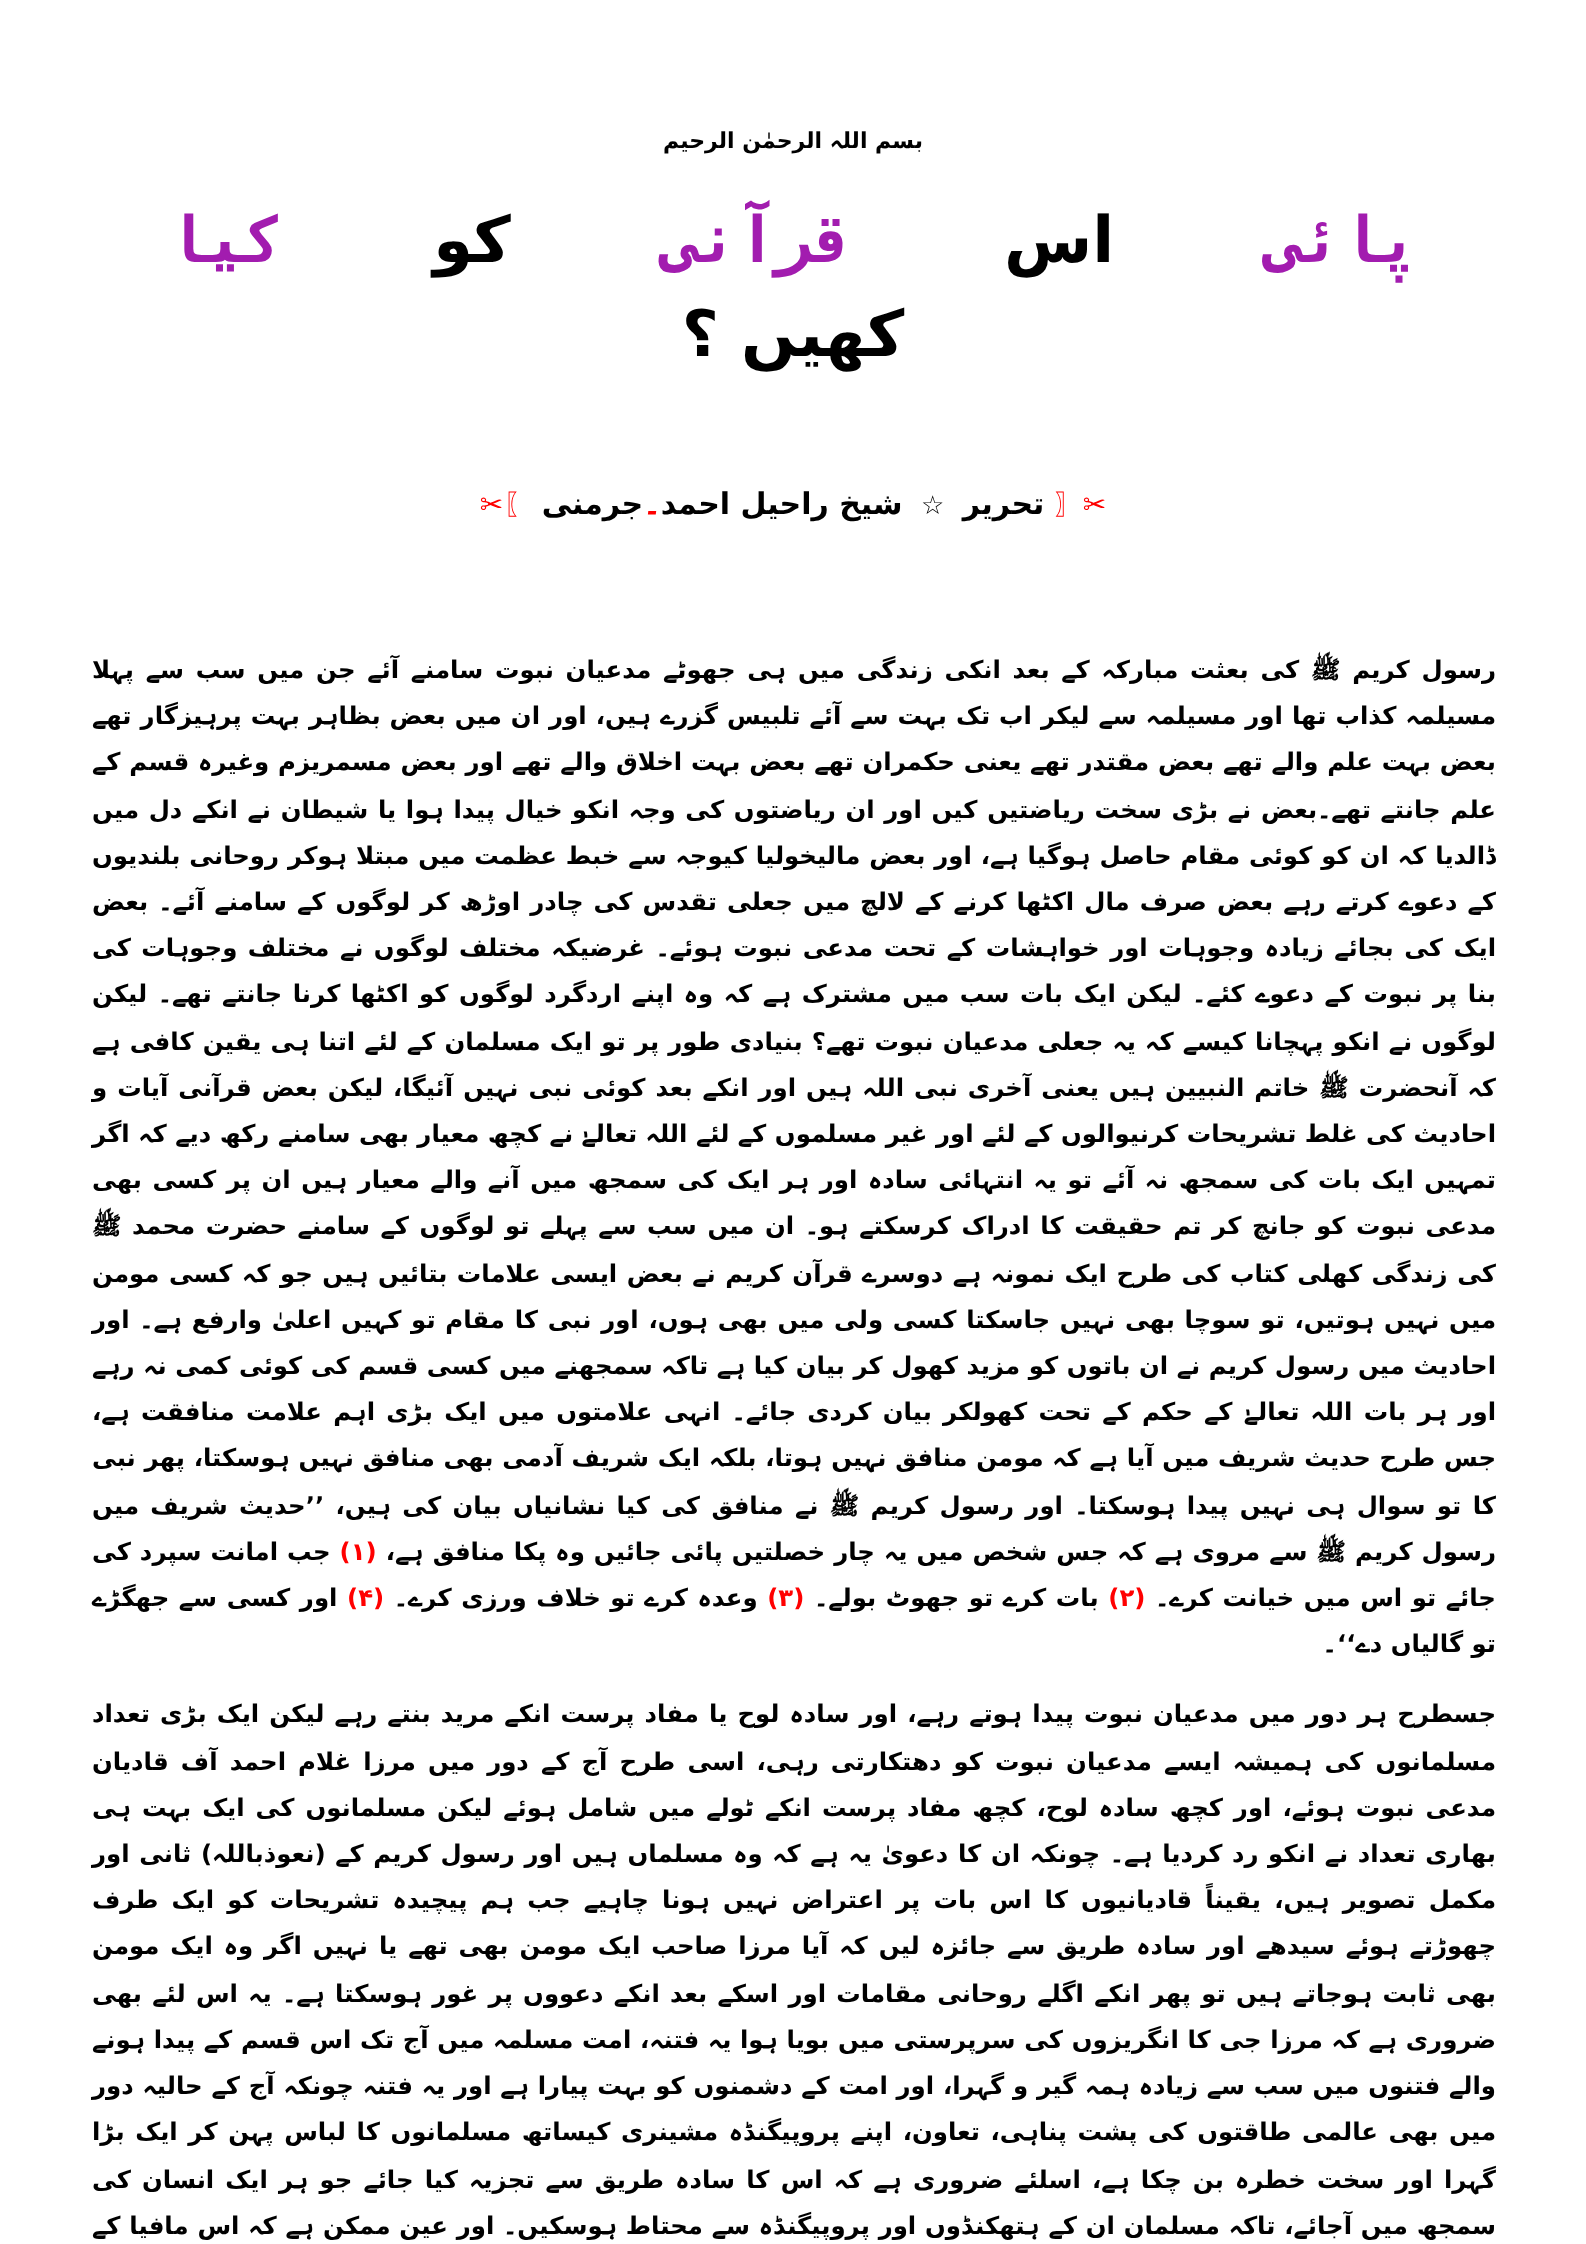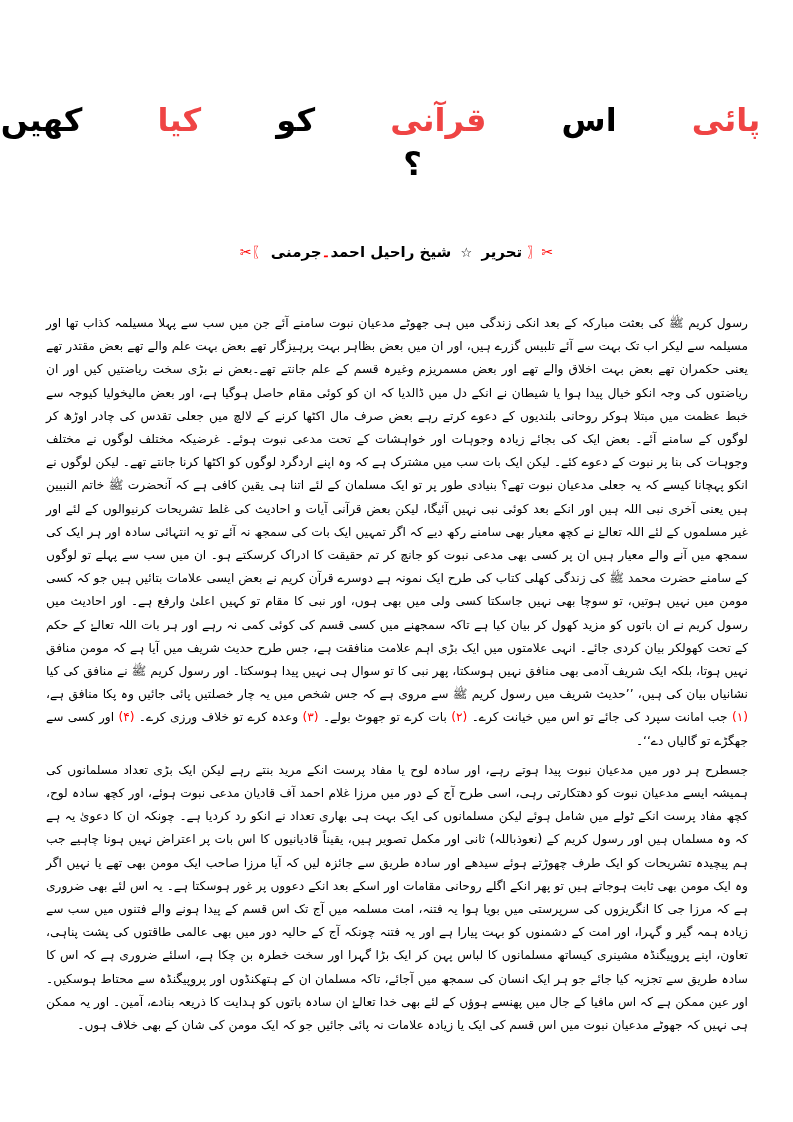--- a/index.html
+++ b/index.html
@@ -10,47 +10,48 @@
   .page { position: absolute; left: 0; top: 0; width: 793px; height: 1122px; }
   .bismillah {
     position: absolute; top: 64px; left: 0; width: 793px; text-align: center;
     font-size: 11px; font-weight: bold; direction: rtl;
   }
   .headline {
     position: absolute; top: 98px; left: 0; width: 793px; text-align: center;
     direction: rtl; font-size: 32px; font-weight: bold; line-height: 44px;
   }
   .headline span { margin: 0 32px; }
-  .headline .red { color: #ef4444; }
+  .headline .red { color: #a21caf; font-family: Liberation Mono, monospace; }
   .headline .blk { color: #000000; }
   .title {
     position: absolute; top: 148px; left: 0; width: 793px; text-align: center;
     direction: rtl; font-size: 40px; font-weight: bold; line-height: 60px;
   }
   .title .red { color: #ff0000; }
   .title .blk { color: #000000; }
   .byline {
     position: absolute; top: 240px; left: 0; width: 793px; text-align: center;
     direction: rtl; font-size: 15px; font-weight: bold; line-height: 24px;
   }
   .byline .orn { color: #ff0000; font-weight: normal; font-size: 14px; }
   .byline .star { font-weight: normal; font-size: 13px; margin: 0 4px; }
   .byline .dash { color: #ff0000; }
   .body-text {
     position: absolute; top: 312px; left: 46px; width: 702px;
     direction: rtl; text-align: justify; font-size: 12.2px; line-height: 23.2px;
   }
-  .body-text p { margin: 0 0 6px 0; }
+  .body-text p { margin: 12px 0 6px 0; font-weight: bold; }
   .num { color: #ff0000; }
 </style>
 </head>
 <body>
 
 <div class="page">
 
+  <div class="bismillah">بسم اللہ الرحمٰن الرحیم</div>
 
   <div class="headline">
     <span class="red">پائی</span>
     <span class="blk">اس</span>
     <span class="red">قرآنی</span>
     <span class="blk">کو</span>
     <span class="red">کیا</span>
     <span class="blk">کھیں ؟</span>
   </div>
 

